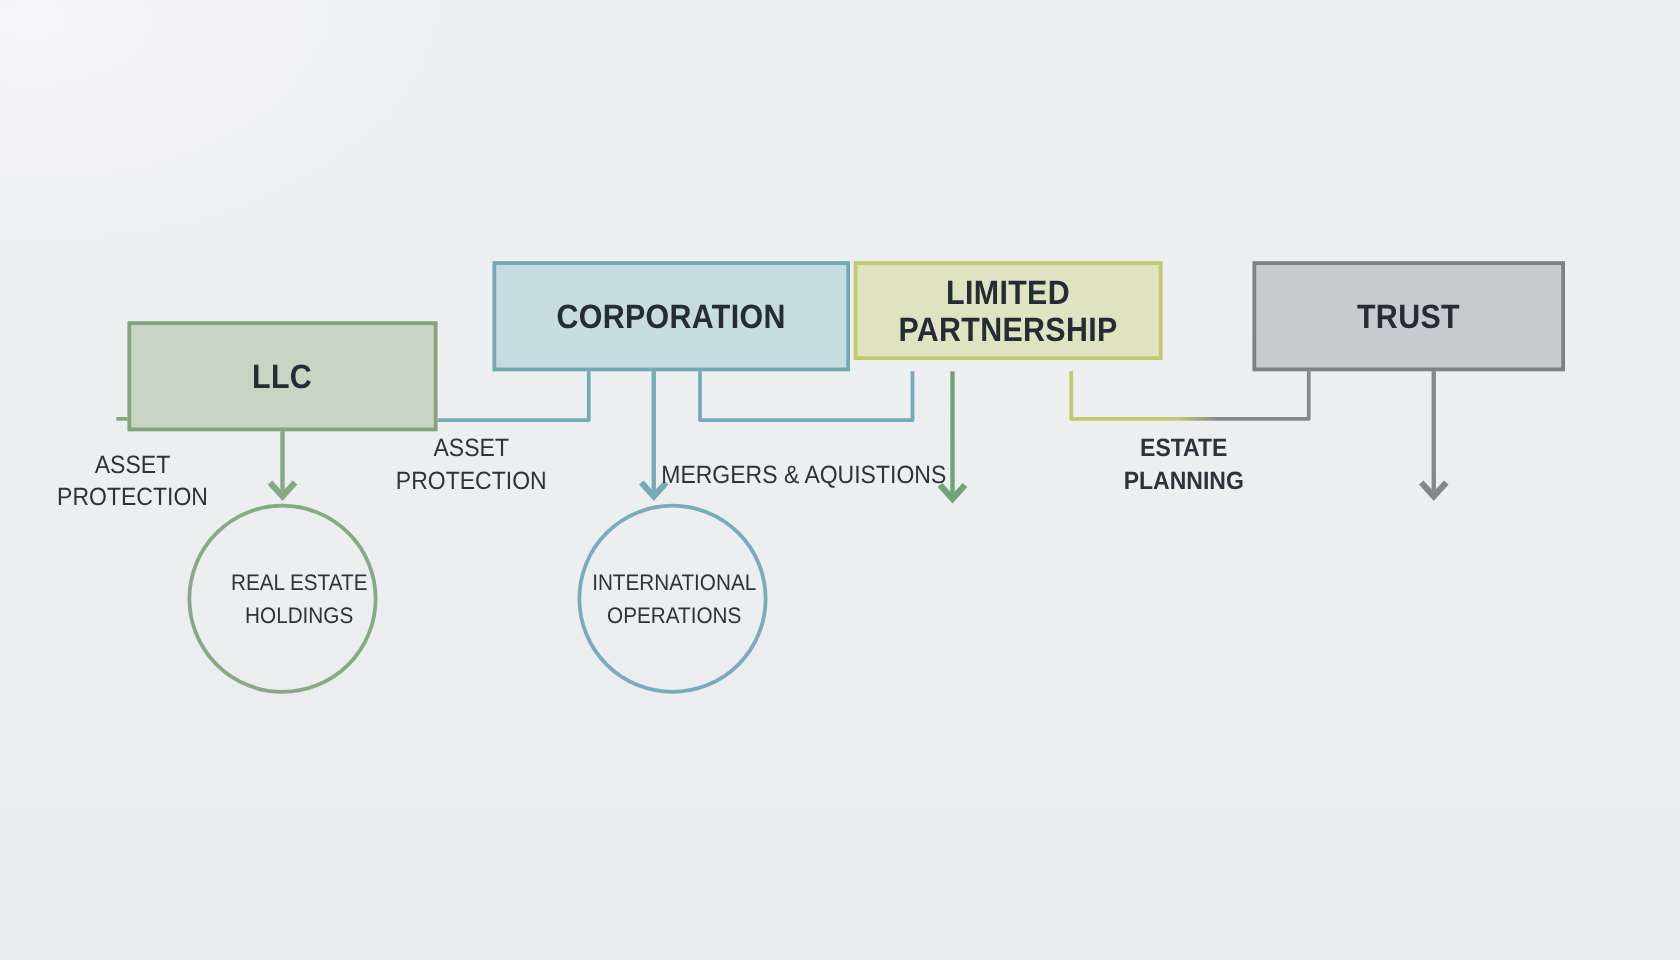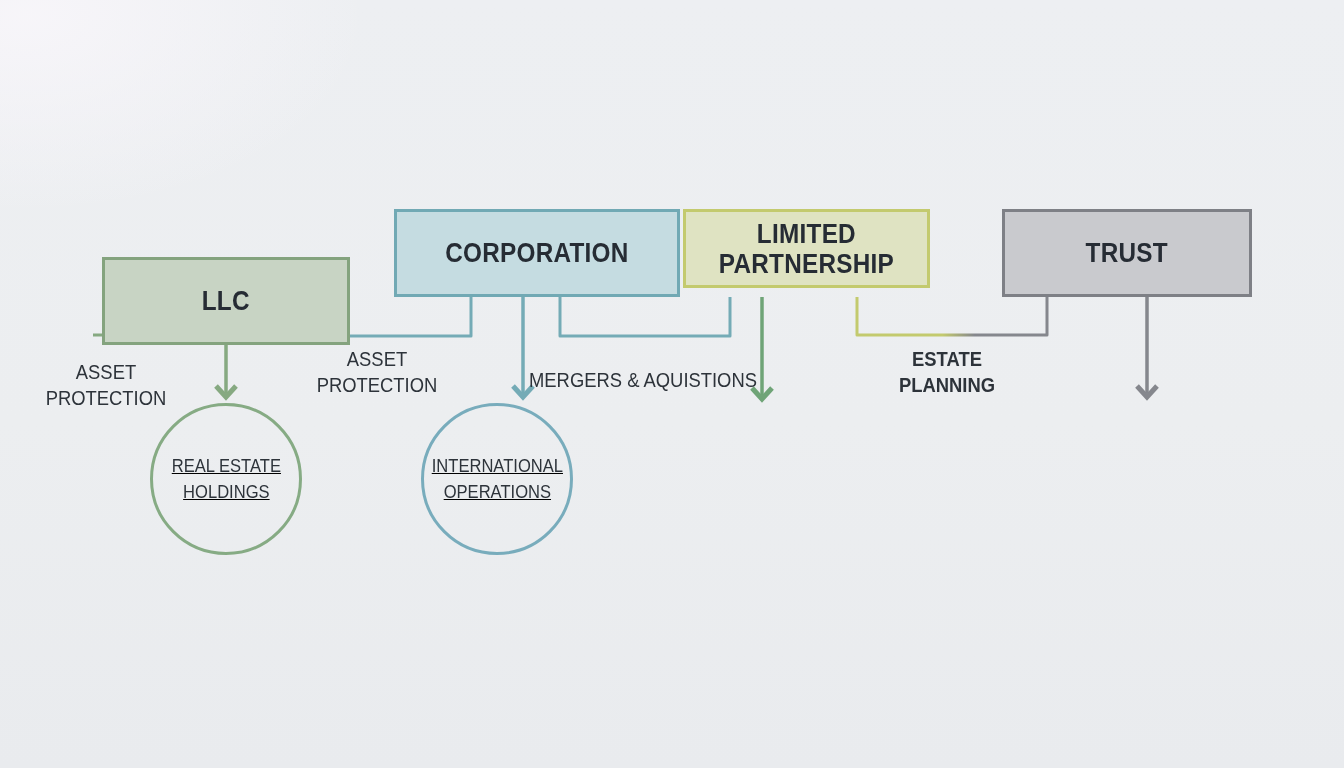--- a/index.html
+++ b/index.html
@@ -25,31 +25,30 @@
     font-weight:700;font-size:27px;line-height:30px;letter-spacing:.3px;
     color:#262c34;text-align:center;white-space:pre-line;
     transform:scaleX(.9);transform-origin:center;
   }
   .node-llc{left:102px;top:209px;width:248px;height:88px;background:#c8d4c4;border-color:#84a37e;margin-top:48px;}
   .node-corporation{left:394px;top:209px;width:286px;height:88px;background:#c5dce1;border-color:#71a9b4;}
   .node-partnership{left:683px;top:209px;width:247px;height:79px;background:#dfe3c2;border-color:#c3ca6e;}
   .node-trust{left:972px;top:209px;width:250px;height:88px;background:#c9cace;border-color:#7e8086;margin-left:30px;}
   .leaf{
     position:absolute;box-sizing:border-box;width:152px;height:152px;border-radius:50%;
-    border:3.5px solid;display:flex;align-items:center;justify-content:center;
+    border:3.5px solid;display:flex;align-items:center;justify-content:flex-end;
     background:transparent;
-    text-decoration:underline;
   }
   .leaf-text{
     font-size:18px;font-weight:500;line-height:26px;color:#2d333a;
     text-align:center;white-space:pre-line;
     transform:scaleX(.92);transform-origin:center;
   }
   .leaf-1{left:150px;top:403px;border-color:#86ab84;}
-  .leaf-2{left:421px;top:403px;border-color:#78acbc;}
+  .leaf-2{left:462px;top:403px;border-color:#78acbc;}
   .leaf-3{left:685px;top:403px;border-color:#6fa477;}
   .leaf-4{left:905px;top:403px;border-color:#c6cd6d;}
   .leaf-5{left:1075px;top:403px;border-color:#87888e;}
   .elabel{
     position:absolute;font-size:20px;line-height:26px;color:#2d333a;
     text-align:center;white-space:pre-line;
     transform:scaleX(.92);transform-origin:center;
   }
   .elabel-1{left:8px;top:359px;width:196px;}
   .elabel-2{left:277px;top:346px;width:200px;}

